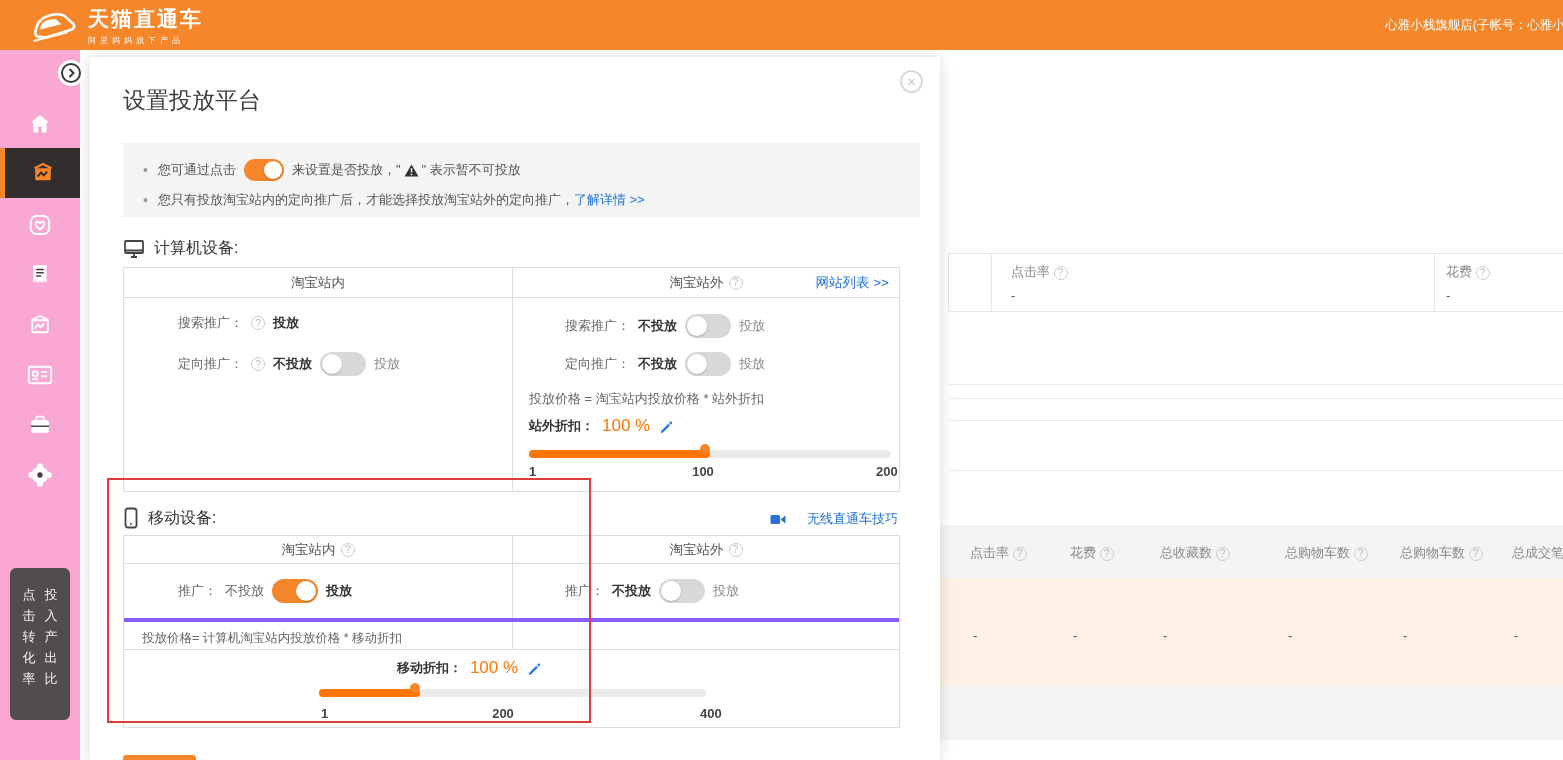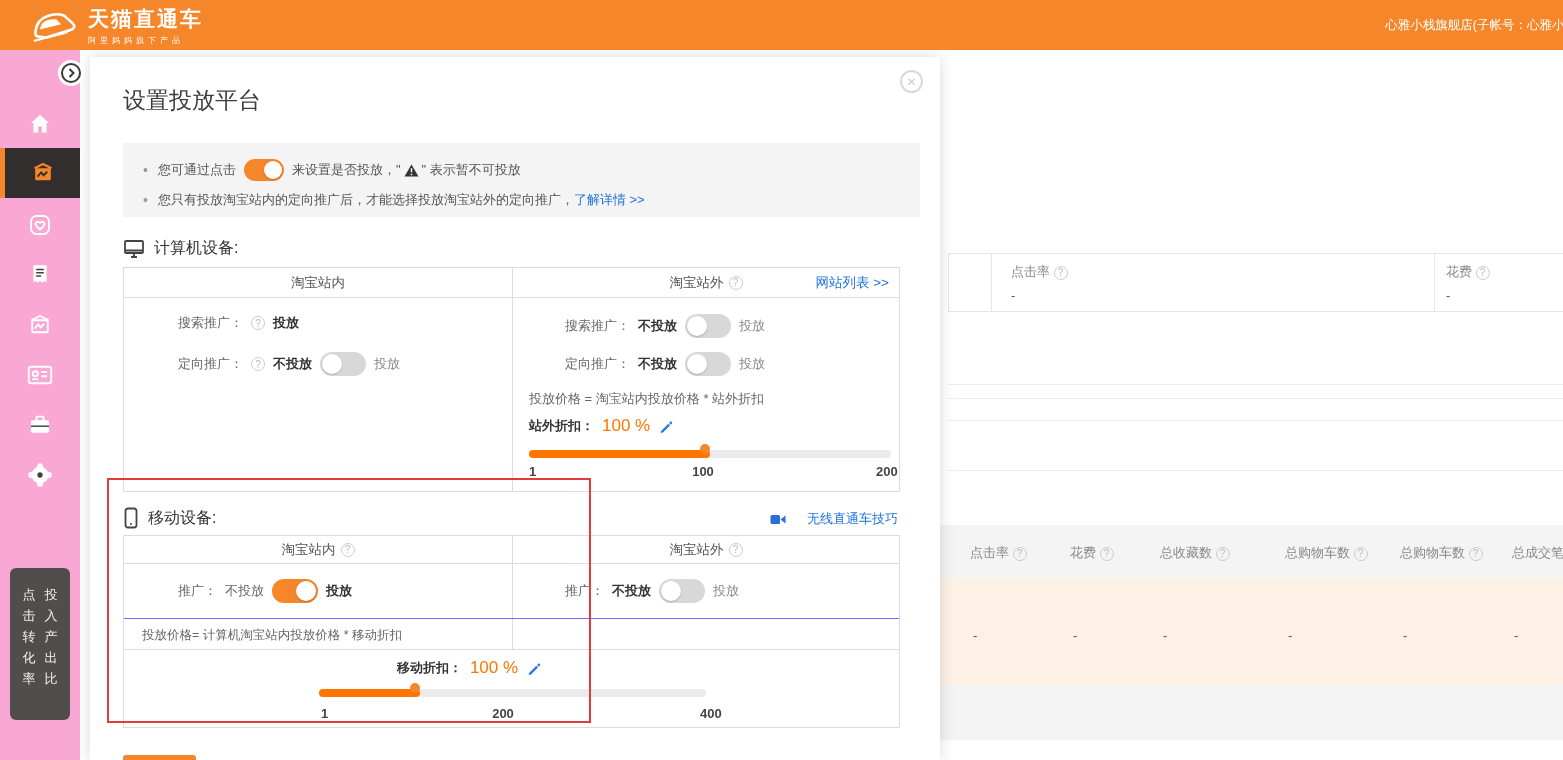--- a/index.html
+++ b/index.html
@@ -410,21 +410,21 @@
       </div>
       <div class="row-line" style="left:405px; top:15px">
         <span>推广：</span>
         <span class="bold">不投放</span>
         <span class="toggle">
             <span class="knob"></span>
           </span>
         <span class="dim">投放</span>
       </div>
 
-      <div style="position:absolute; left:0; right:0; top:54px; height:31px; border-top:1px solid #8b5cf6">
+      <div style="position:absolute; left:0; right:0; top:54px; height:31px; border-top:4px solid #8b5cf6">
         <div class="col-l" style="position:absolute; left:0; top:0; bottom:0"></div>
         <div class="formula" style="left:18px; top:8px; font-size:12.5px">投放价格= 计算机淘宝站内投放价格 * 移动折扣</div>
       </div>
 
       <div style="position:absolute; left:0; right:0; top:85px; bottom:0; border-top:1px solid #dcdcdc">
         <div class="discount-line" style="left:195px; top:8px; width:300px; justify-content:center">
           <span class="bold">移动折扣：</span>
           <span class="pct">100 %</span>
           <span>
             <svg width="15" height="15" viewBox="0 0 16 16">

